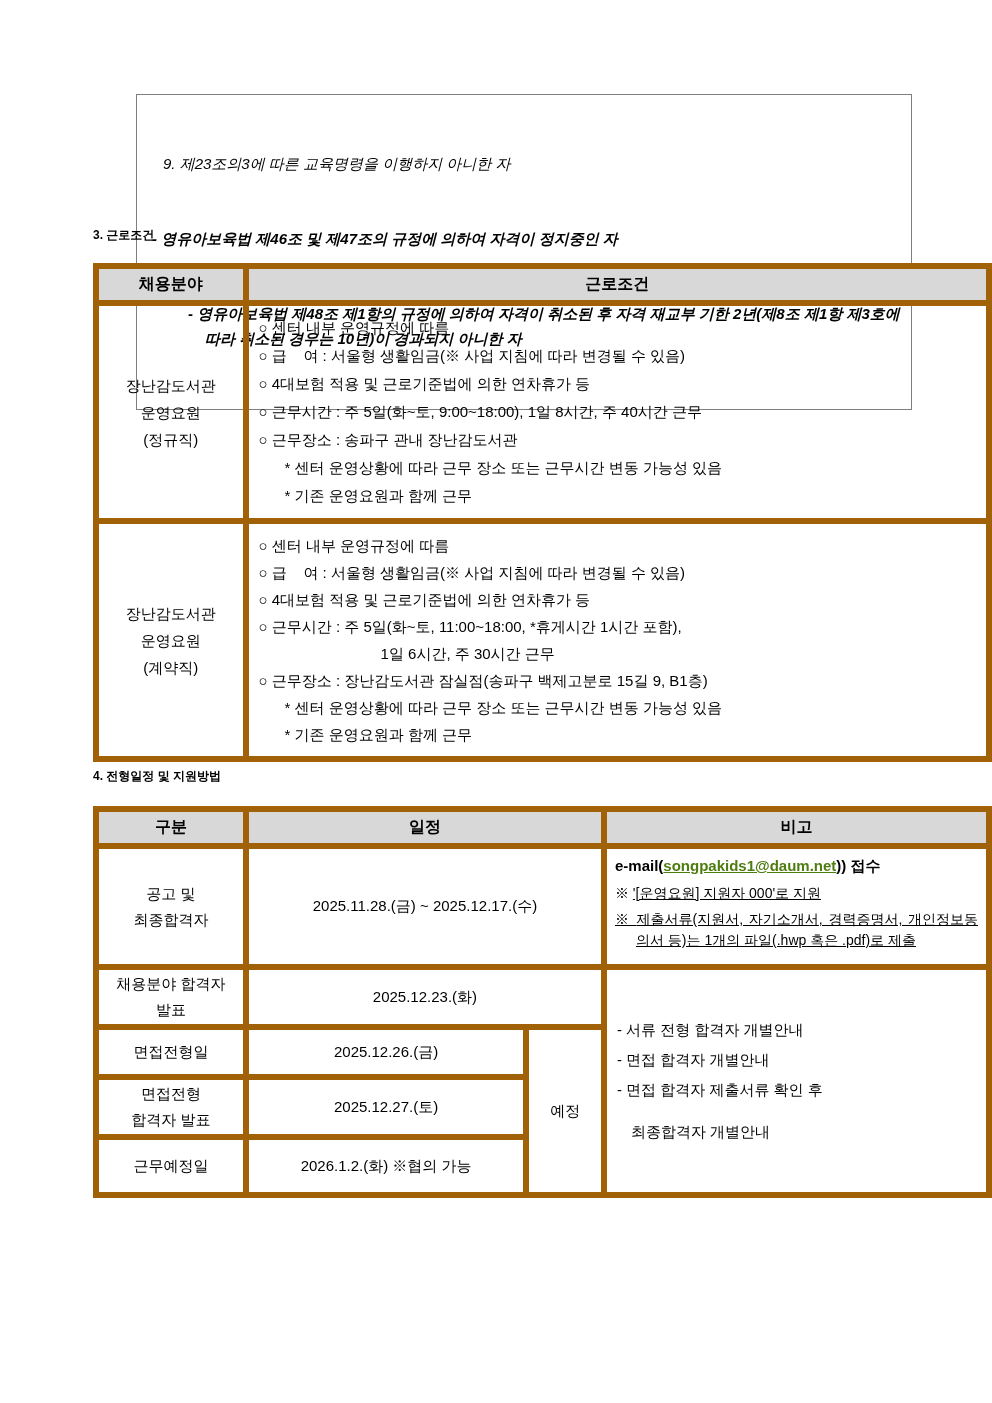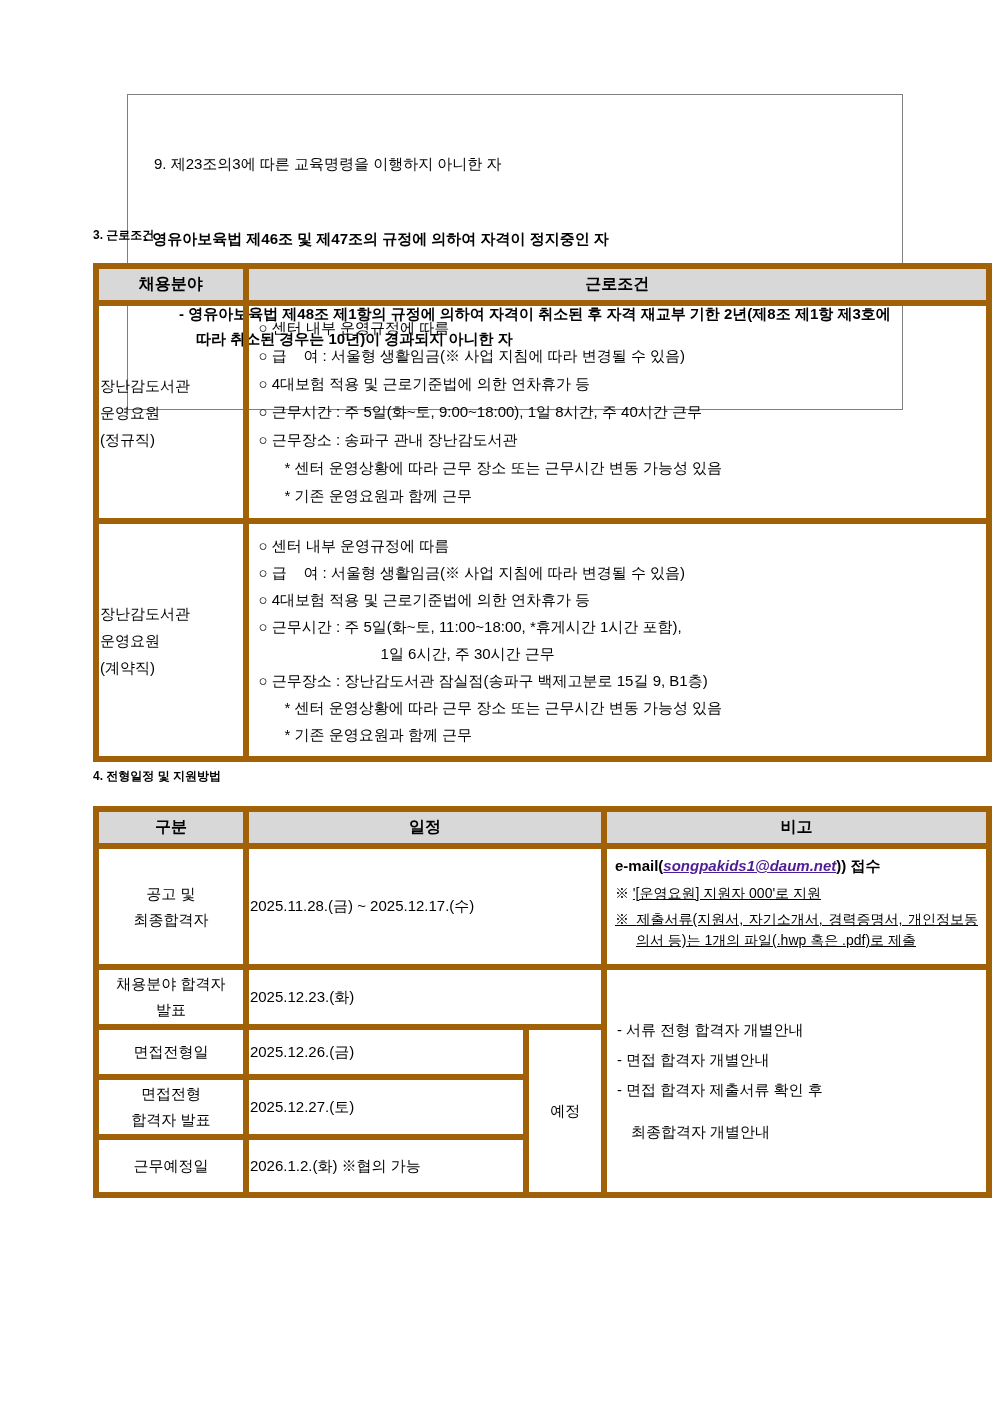--- a/index.html
+++ b/index.html
@@ -3,23 +3,23 @@
 <meta charset="utf-8">
 <style>
   html,body { margin:0; padding:0; background:#ffffff; }
   .page {
     position:relative; width:992px; height:1403px; background:#ffffff;
     font-family:"Liberation Sans", sans-serif; color:#000;
   }
 
   
   .notice-box {
-    position:absolute; left:127px; top:94px; width:776px; box-sizing:border-box;
+    position:absolute; left:136px; top:94px; width:776px; box-sizing:border-box;
     border:1px solid #7f7f7f; padding:6px 10px 8px 8px;
-    font-size:15px; line-height:25px; white-space:pre-wrap;
+    font-size:15px; line-height:25px; white-space:pre-wrap;font-style:italic;
   }
   .nline.n1 { padding-left:18px; }
   .nline.n2 { padding-left:7px; font-weight:bold; }
   .nline.n3 { padding-left:24px; text-indent:-17px; font-weight:bold;margin-left:36px; }
 
   
   .sec-title {
     position:absolute; left:93px; margin:0; font-size:12px; font-weight:bold;
   }
   .t3 { top:227px; }
@@ -37,21 +37,21 @@
   table.tbl tr.hdr th {
     background:#d8d8d8; font-weight:bold; font-size:16px; text-align:center;
     border-bottom:5px double #000; height:37px;
   }
 
   
   .tbl3 { top:263px; }
   .tbl3 .c-cat { width:139px; }
   .tbl3 .c-cond { width:691px; }
   .tbl3 td.cat {
-    vertical-align:middle; white-space:pre-line; line-height:27px;
+    text-align:center; vertical-align:middle; white-space:pre-line; line-height:27px;
   }
   .tbl3 td.cond { vertical-align:middle; padding:8px 10px; }
   .tbl3 tr.r1 { height:210px; }
   .tbl3 tr.r2 { height:218px; }
   .tbl3 tr.r1 .cline { line-height:28px; }
   .tbl3 tr.r2 .cline { line-height:27px; }
   .cline { white-space:pre-wrap; }
   .cline.sub  { padding-left:26px; }
   .cline.cont { padding-left:122px; }
 
@@ -62,25 +62,25 @@
   .tbl4 .c3 { width:72px; }
   .tbl4 .c4 { width:357px; }
   .tbl4 tr.row1 { height:121px; }
   .tbl4 tr.row2 { height:56px; }
   .tbl4 tr.row3 { height:50px; }
   .tbl4 tr.row4 { height:60px; }
   .tbl4 tr.row5 { height:58px; }
   .tbl4 td.cat {
     text-align:center; vertical-align:middle; white-space:pre-line; line-height:26px;
   }
-  .tbl4 td.sched { text-align:left; vertical-align:middle; }
+  .tbl4 td.sched { text-align:center; vertical-align:middle; }
   .tbl4 td.status { text-align:center; vertical-align:middle; }
   .tbl4 td.note1 { vertical-align:top; padding:5px 8px; }
   .email-line { font-weight:bold; font-size:15px; line-height:24px; white-space:nowrap; }
-  .email-link { color:#4c1d95; text-decoration:underline; cursor:pointer;font-style:italic; }
+  .email-link { color:#4d7c0f; text-decoration:underline; cursor:pointer; }
   .note-item { font-size:14px; line-height:21px; margin-top:5px;
                padding-left:21px; text-indent:-21px; }
   .note-item .ul { text-decoration:underline; }
   .note-item.item2 { text-align:justify; }
   .note-item.item2 .marker { text-decoration:underline; }
   .tbl4 td.note2 { vertical-align:middle; padding:6px 10px; }
   .tbl4 td.note2 div { line-height:30px; white-space:pre-wrap; }
   .tbl4 td.note2 .cont2 { padding-left:14px;margin-top:12px; }
 </style>
 </head>

